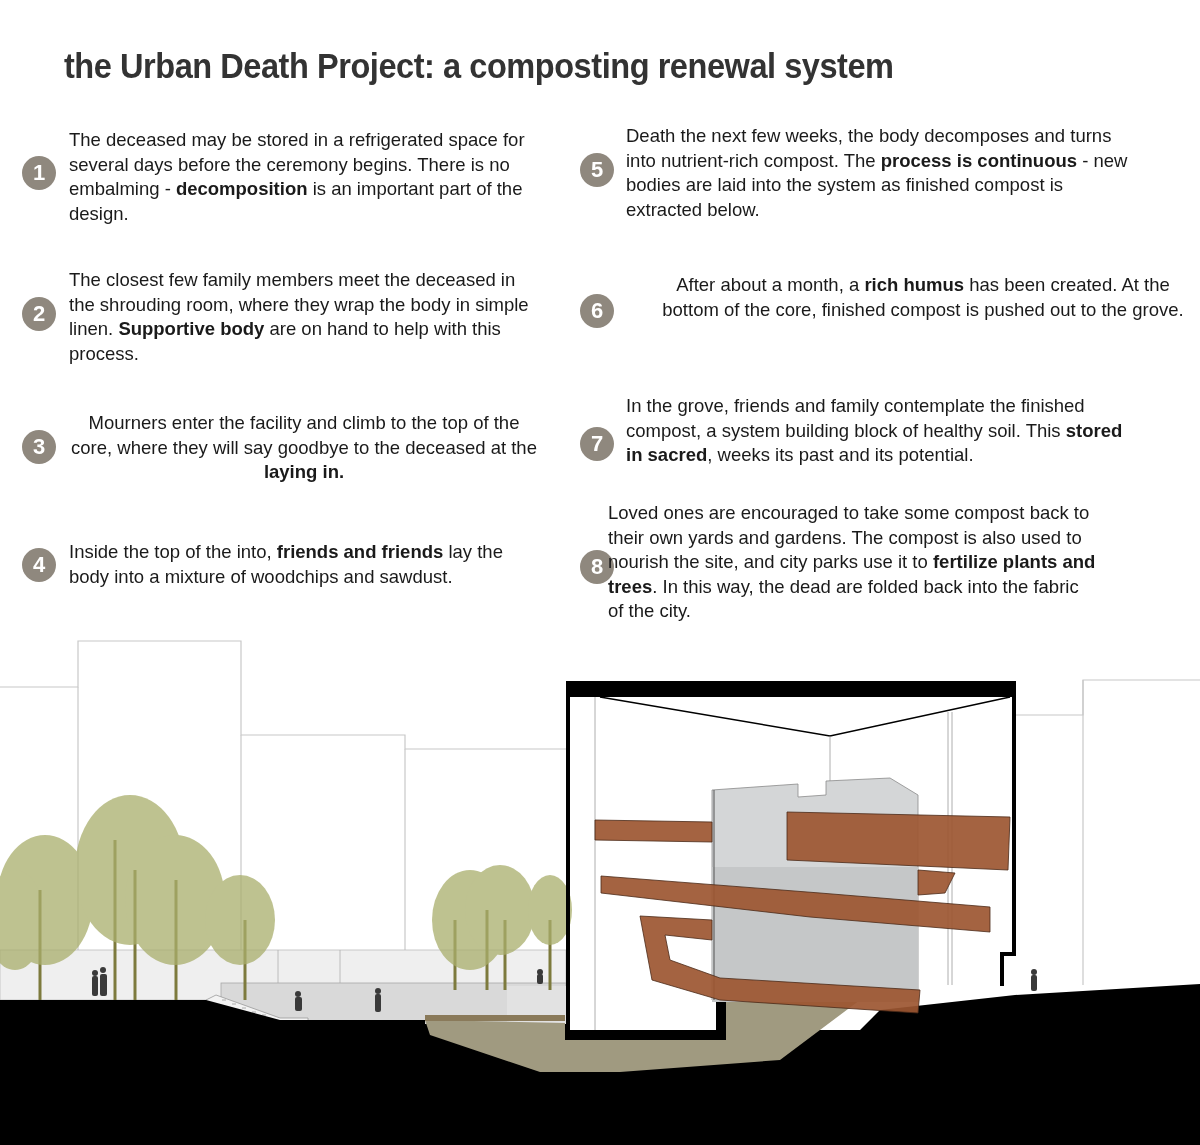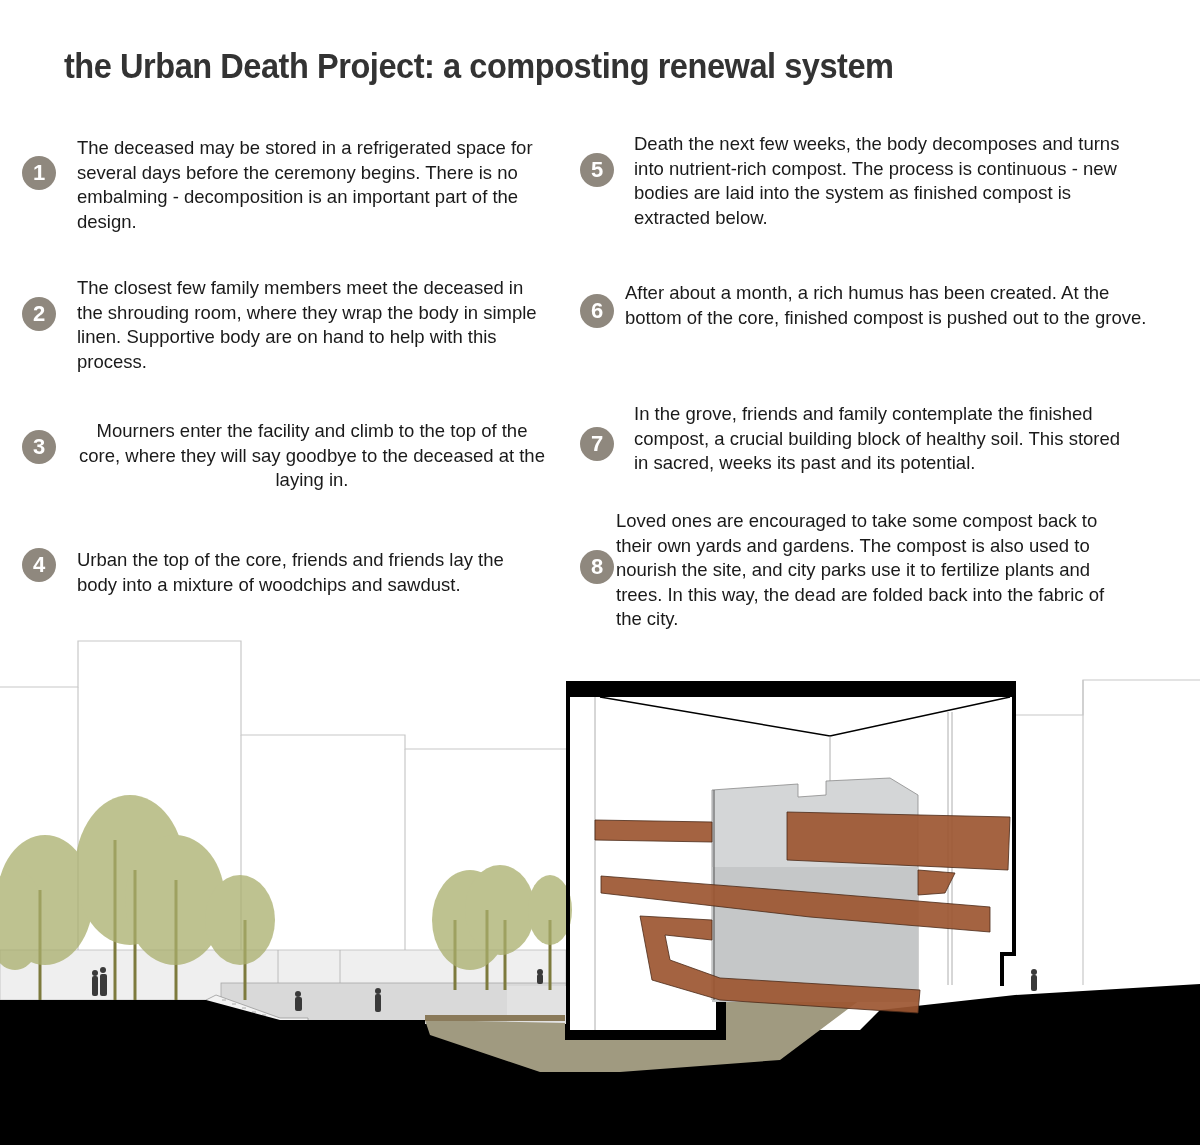--- a/index.html
+++ b/index.html
@@ -6,22 +6,22 @@
   body { width: 1200px; height: 1145px; position: relative; overflow: hidden;
          font-family: "DejaVu Sans", "Liberation Sans", sans-serif; color: #1e1e1e; }
   .title { position: absolute; left: 64px; top: 46px; margin: 0;
            font-family: "Liberation Sans", sans-serif; font-weight: bold; font-size: 35px;
            color: #333333; letter-spacing: -0.5px; white-space: nowrap; transform: scaleX(0.93); transform-origin: left center; }
   .step { position: absolute; }
   .badge { position: absolute; width: 34px; height: 34px; border-radius: 50%;
            background: #8f887e; color: #ffffff; font-family: "Liberation Sans", sans-serif;
            font-weight: bold; font-size: 22px; text-align: center; line-height: 34px; }
   .step-text { position: absolute; font-family: "Liberation Sans", sans-serif; font-size: 18.5px;
-               line-height: 24.5px; color: #1a1a1a; margin: 8px; }
-  .step-text b { font-weight: normal; }
+               line-height: 24.5px; color: #1a1a1a; margin: 0; }
+  .step-text b { font-weight: bold; }
   .illus { position: absolute; left: 0; top: 630px; width: 1200px; height: 515px; }
 </style>
 </head>
 <body>
 
 <h1 class="title">the Urban Death Project: a composting renewal system</h1>
 
 <div class="step">
   <div class="badge" style="left:22px;top:156px;">1</div>
   <p class="step-text" style="left:69px;top:128px;width:480px;">
@@ -39,42 +39,42 @@
 <div class="step">
   <div class="badge" style="left:22px;top:430px;">3</div>
   <p class="step-text" style="left:69px;top:411px;width:470px;text-align:center;">
     <span>Mourners enter the facility and climb to the top of the core, where they will say goodbye to the deceased at the </span><b>laying in.</b><span></span>
   </p>
 </div>
 
 <div class="step">
   <div class="badge" style="left:22px;top:548px;">4</div>
   <p class="step-text" style="left:69px;top:540px;width:470px;">
-    <span>Urban the top of the core, </span><b>friends and friends</b><span> lay the body into a mixture of woodchips and sawdust.</span>
+    <span>Inside the top of the into, </span><b>friends and friends</b><span> lay the body into a mixture of woodchips and sawdust.</span>
   </p>
 </div>
 
 <div class="step">
   <div class="badge" style="left:580px;top:153px;">5</div>
   <p class="step-text" style="left:626px;top:124px;width:510px;">
     <span>Death the next few weeks, the body decomposes and turns into nutrient-rich compost. The </span><b>process is continuous</b><span> - new bodies are laid into the system as finished compost is extracted below.</span>
   </p>
 </div>
 
 <div class="step">
   <div class="badge" style="left:580px;top:294px;">6</div>
-  <p class="step-text" style="left:617px;top:273px;width:530px;">
+  <p class="step-text" style="left:658px;top:273px;width:530px;text-align:center;">
     <span>After about a month, a </span><b>rich humus</b><span> has been created.  At the bottom of the core, finished compost is pushed out to the grove.</span>
   </p>
 </div>
 
 <div class="step">
   <div class="badge" style="left:580px;top:427px;">7</div>
   <p class="step-text" style="left:626px;top:394px;width:500px;">
-    <span>In the grove, friends and family contemplate the finished compost, a crucial building block of healthy soil.  This </span><b>stored in sacred</b><span>, weeks its past and its potential.</span>
+    <span>In the grove, friends and family contemplate the finished compost, a system building block of healthy soil.  This </span><b>stored in sacred</b><span>, weeks its past and its potential.</span>
   </p>
 </div>
 
 <div class="step">
   <div class="badge" style="left:580px;top:550px;">8</div>
   <p class="step-text" style="left:608px;top:501px;width:490px;">
     <span>Loved ones are encouraged to take some compost back to their own yards and gardens. The compost is also used to nourish the site, and city parks use it to </span><b>fertilize plants and trees</b><span>. In this way, the dead are folded back into the fabric of the city.</span>
   </p>
 </div>
 

